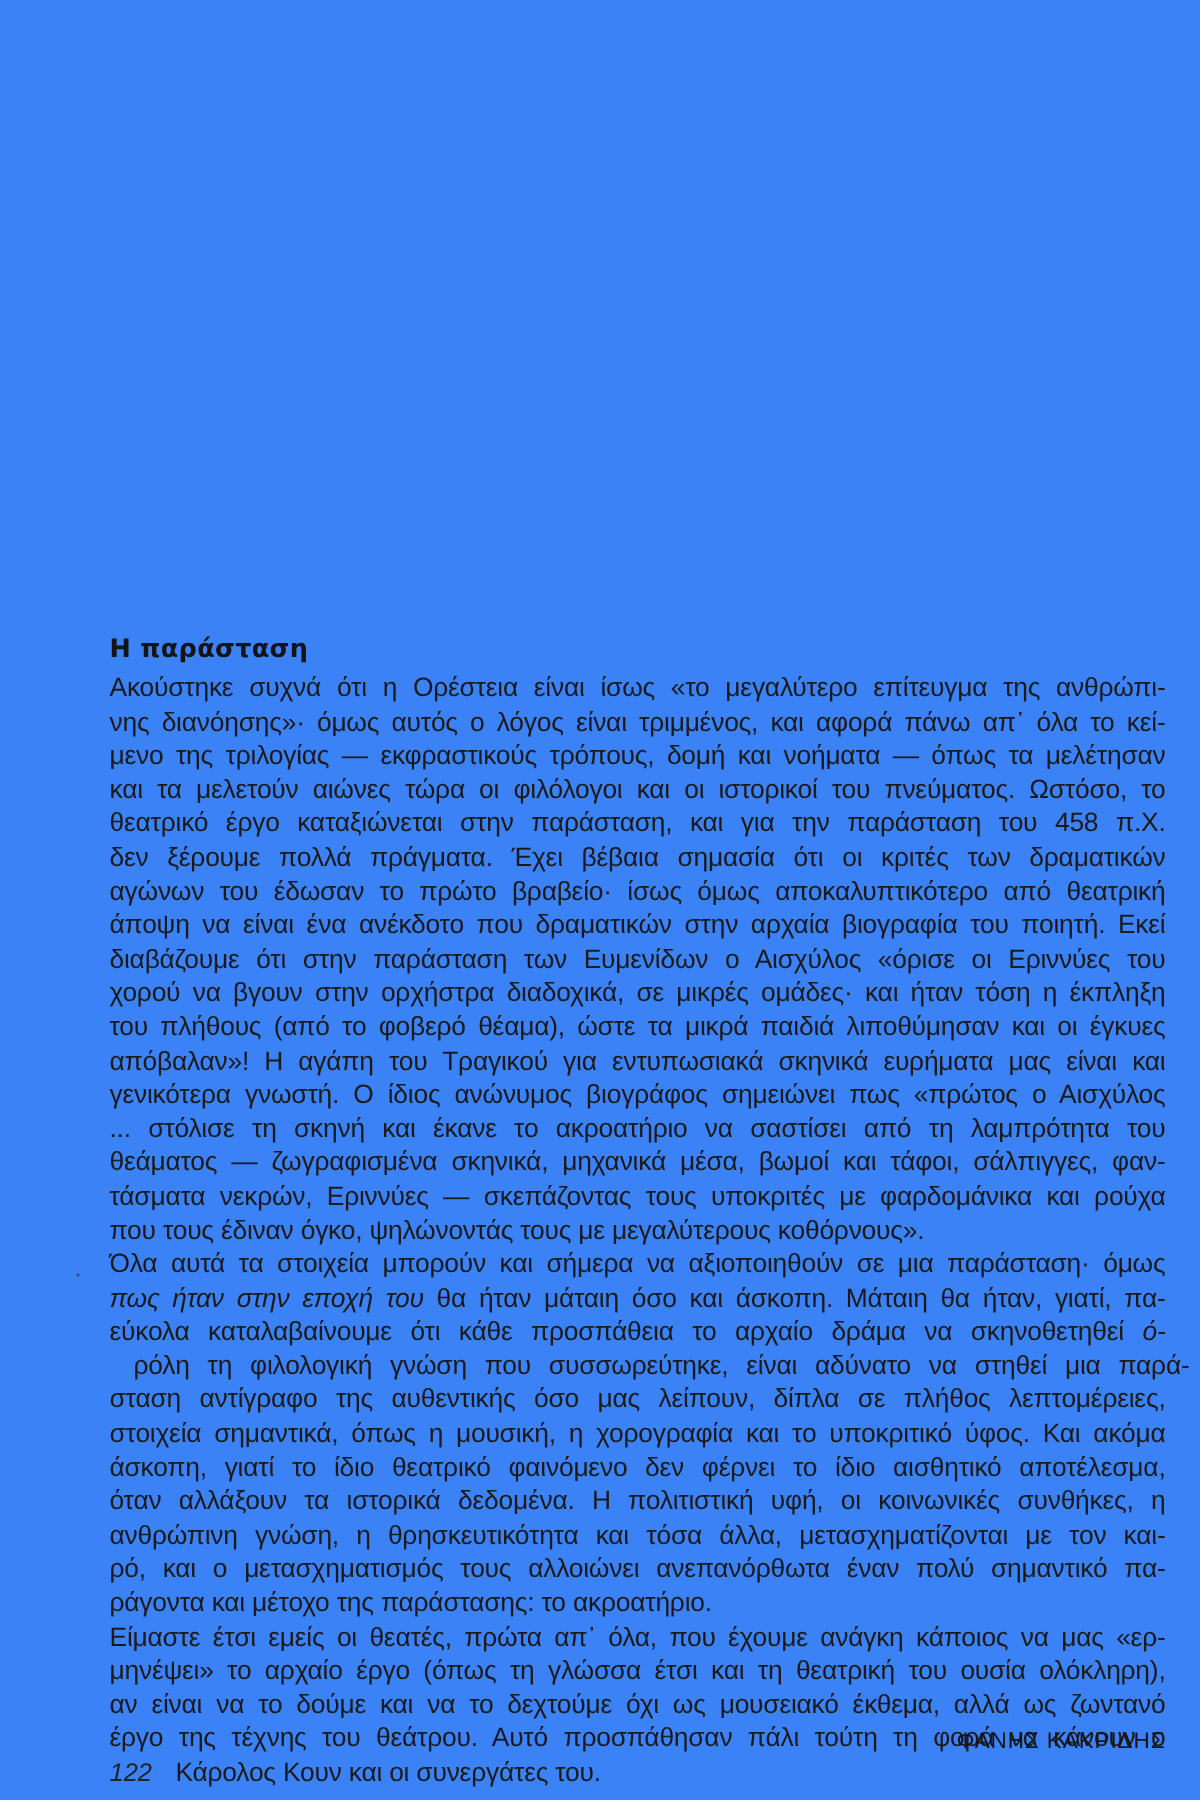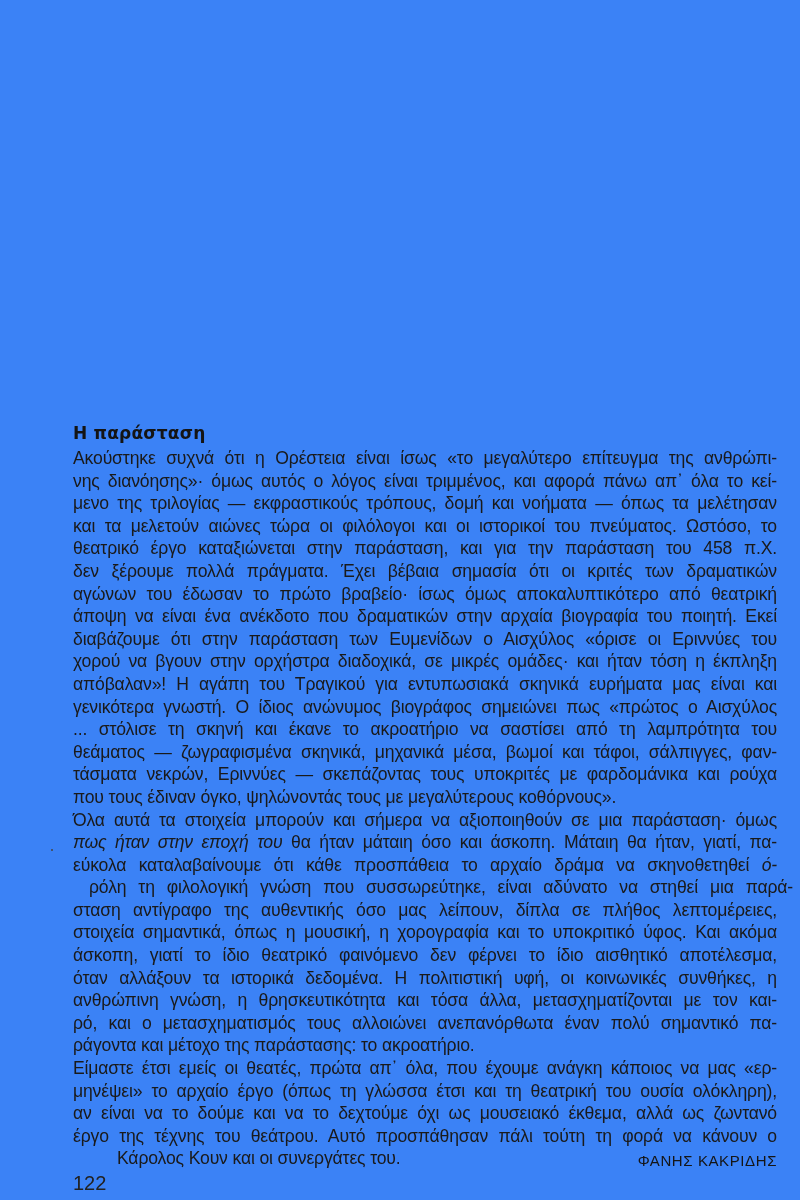--- a/index.html
+++ b/index.html
@@ -68,22 +68,23 @@
       right: 23px;
       top: 1152px;
       font-size: 15px;
       letter-spacing: 0.6px;
       color: #151515;
     }
     .page-number {
       position: absolute;
       left: 73px;
       top: 1172px;
-      font-size: 20px;
+      font-size: 17px;
       color: #222;
+      font-style: italic;
     }
     .margin-mark {
       position: absolute;
       left: 51px;
       top: 849px;
       width: 2px;
       height: 2px;
       background: #444;
       border-radius: 1px;
     }
@@ -119,20 +120,23 @@
       <div class="line">
         <span class="inner" style="display: block; width: 704px;"><span>άποψη να είναι ένα ανέκδοτο που δραματικών στην αρχαία βιογραφία του ποιητή. Εκεί</span></span>
       </div>
       <div class="line">
         <span class="inner" style="display: block; width: 704px;"><span>διαβάζουμε ότι στην παράσταση των Ευμενίδων ο Αισχύλος «όρισε οι Εριννύες του</span></span>
       </div>
       <div class="line">
         <span class="inner" style="display: block; width: 704px;"><span>χορού να βγουν στην ορχήστρα διαδοχικά, σε μικρές ομάδες· και ήταν τόση η έκπληξη</span></span>
       </div>
       <div class="line">
+        <span class="inner" style="display: block; width: 704px;"><span>του πλήθους (από το φοβερό θέαμα), ώστε τα μικρά παιδιά λιποθύμησαν και οι έγκυες</span></span>
+      </div>
+      <div class="line">
         <span class="inner" style="display: block; width: 704px;"><span>απόβαλαν»! Η αγάπη του Τραγικού για εντυπωσιακά σκηνικά ευρήματα μας είναι και</span></span>
       </div>
       <div class="line">
         <span class="inner" style="display: block; width: 704px;"><span>γενικότερα γνωστή. Ο ίδιος ανώνυμος βιογράφος σημειώνει πως «πρώτος ο Αισχύλος</span></span>
       </div>
       <div class="line">
         <span class="inner" style="display: block; width: 704px;"><span>... στόλισε τη σκηνή και έκανε το ακροατήριο να σαστίσει από τη λαμπρότητα του</span></span>
       </div>
       <div class="line">
         <span class="inner" style="display: block; width: 704px;"><span>θεάματος — ζωγραφισμένα σκηνικά, μηχανικά μέσα, βωμοί και τάφοι, σάλπιγγες, φαν-</span></span>

